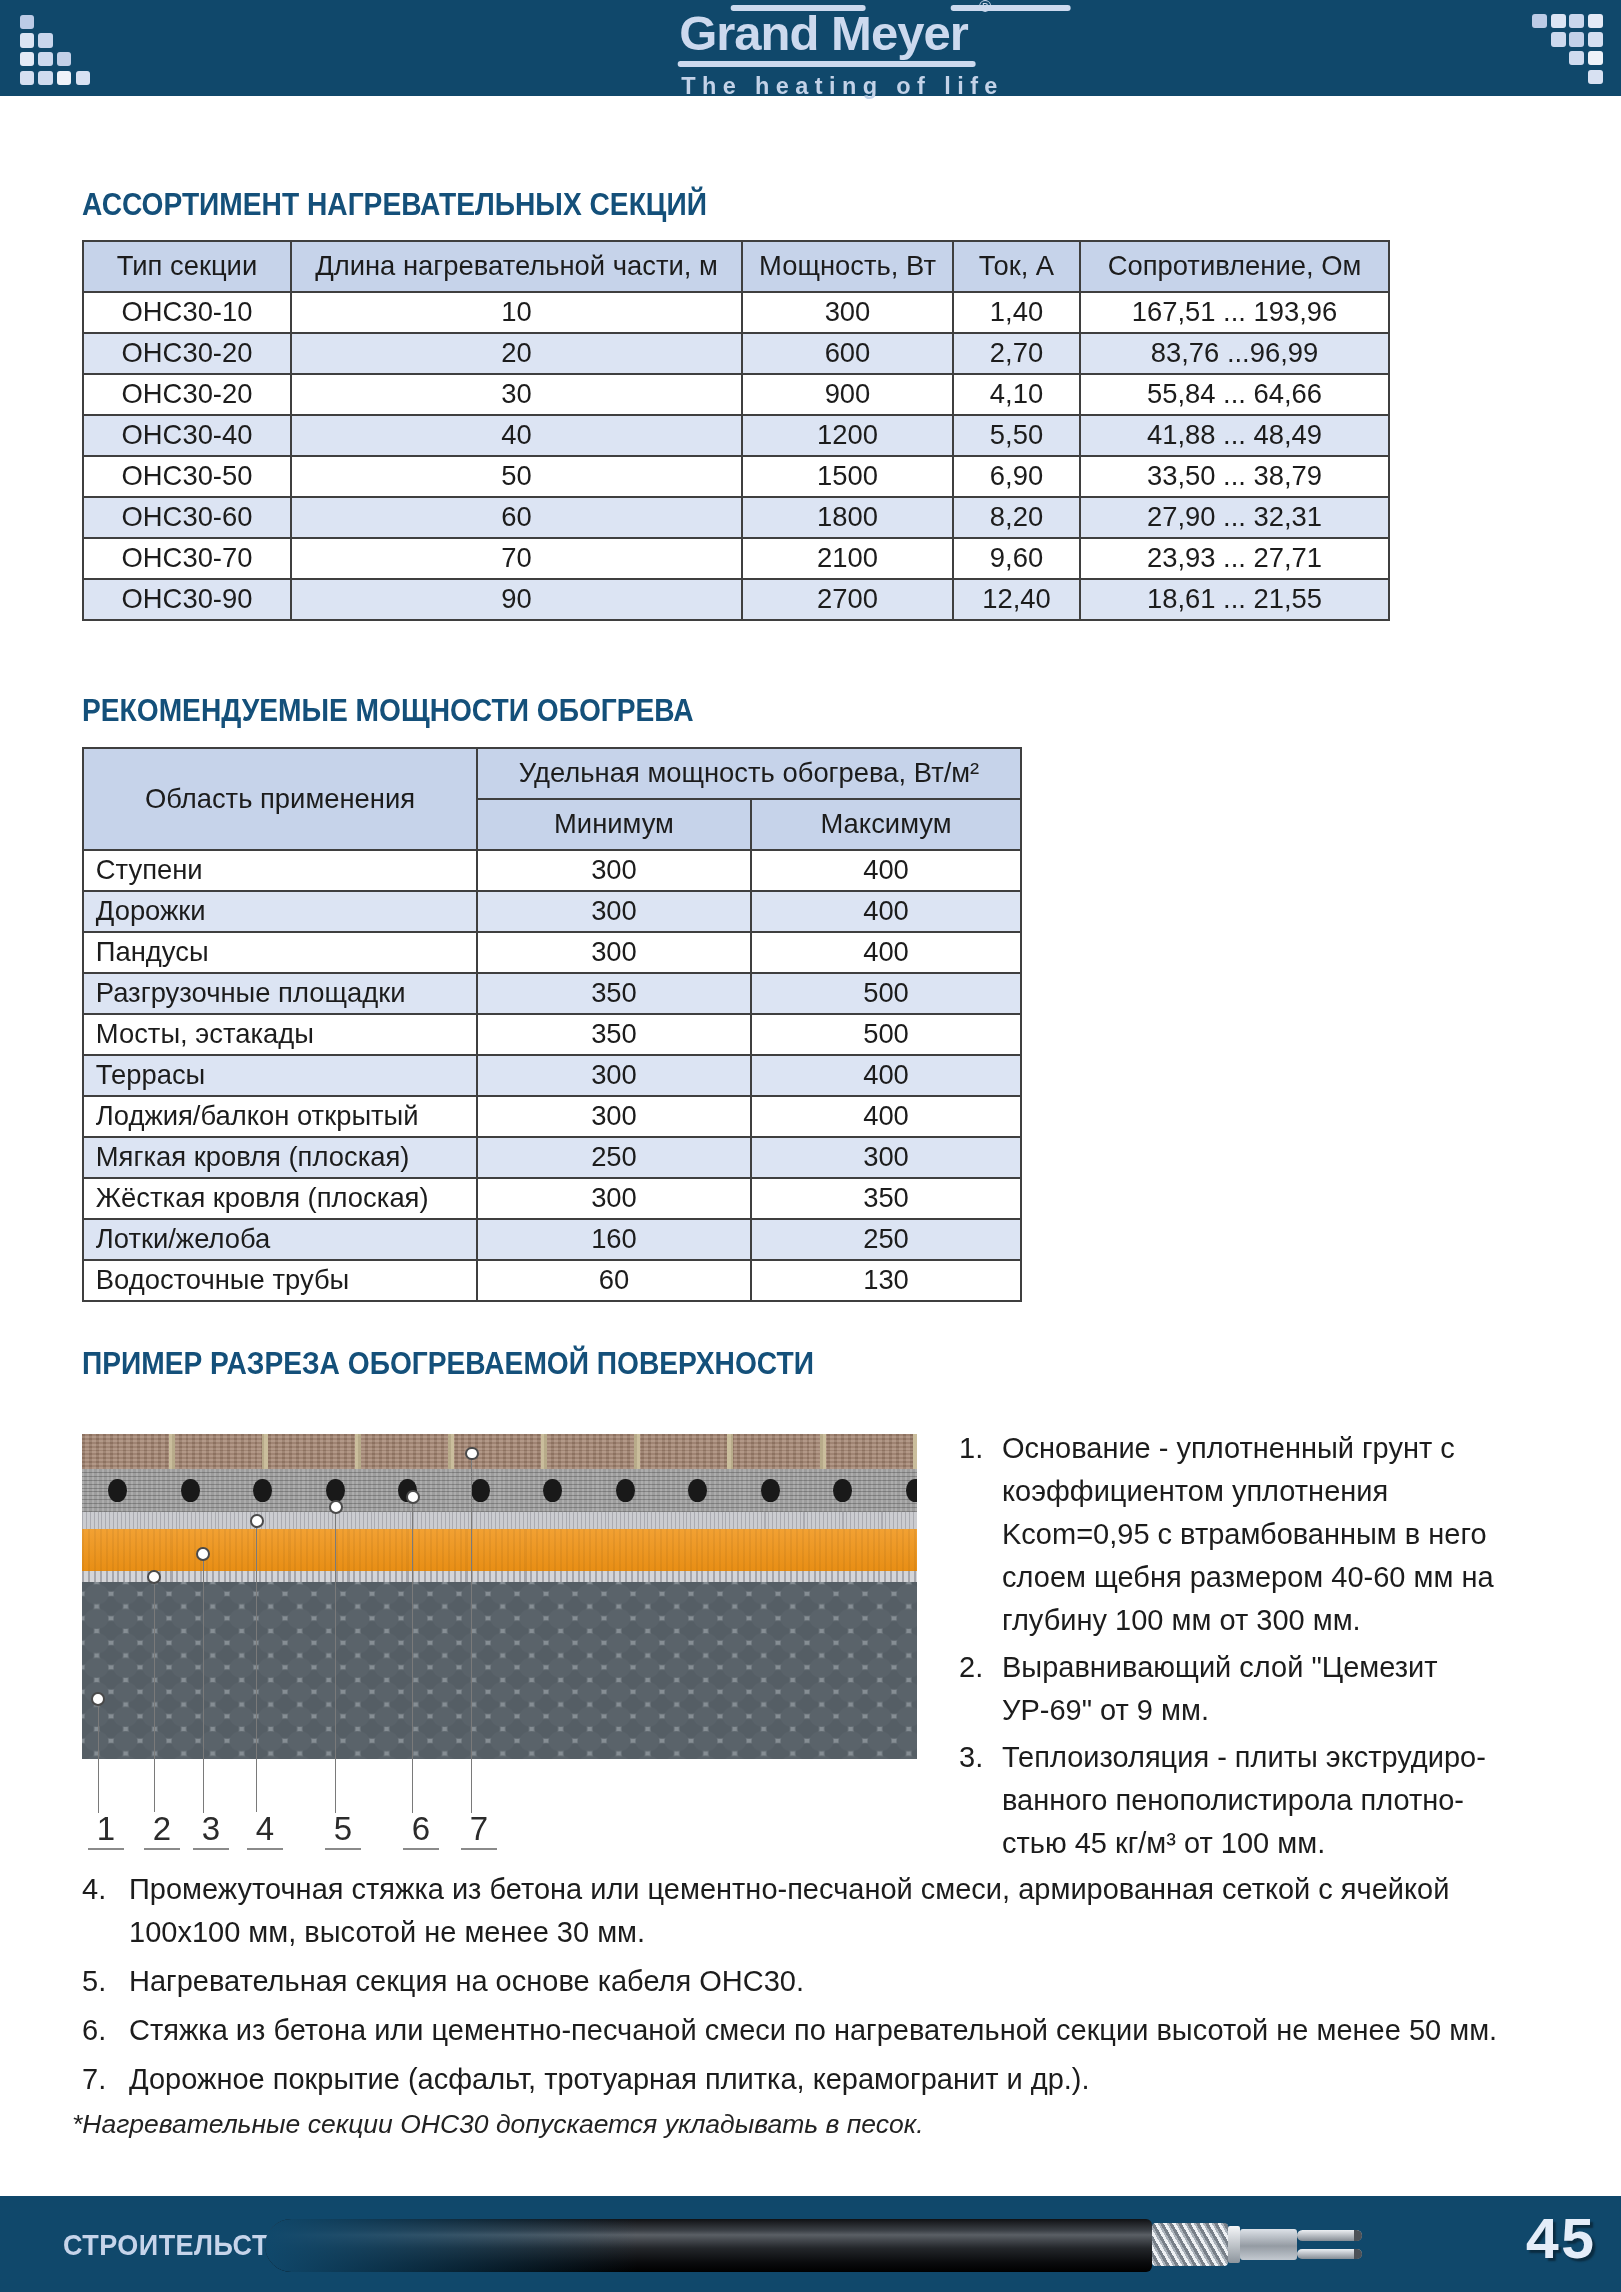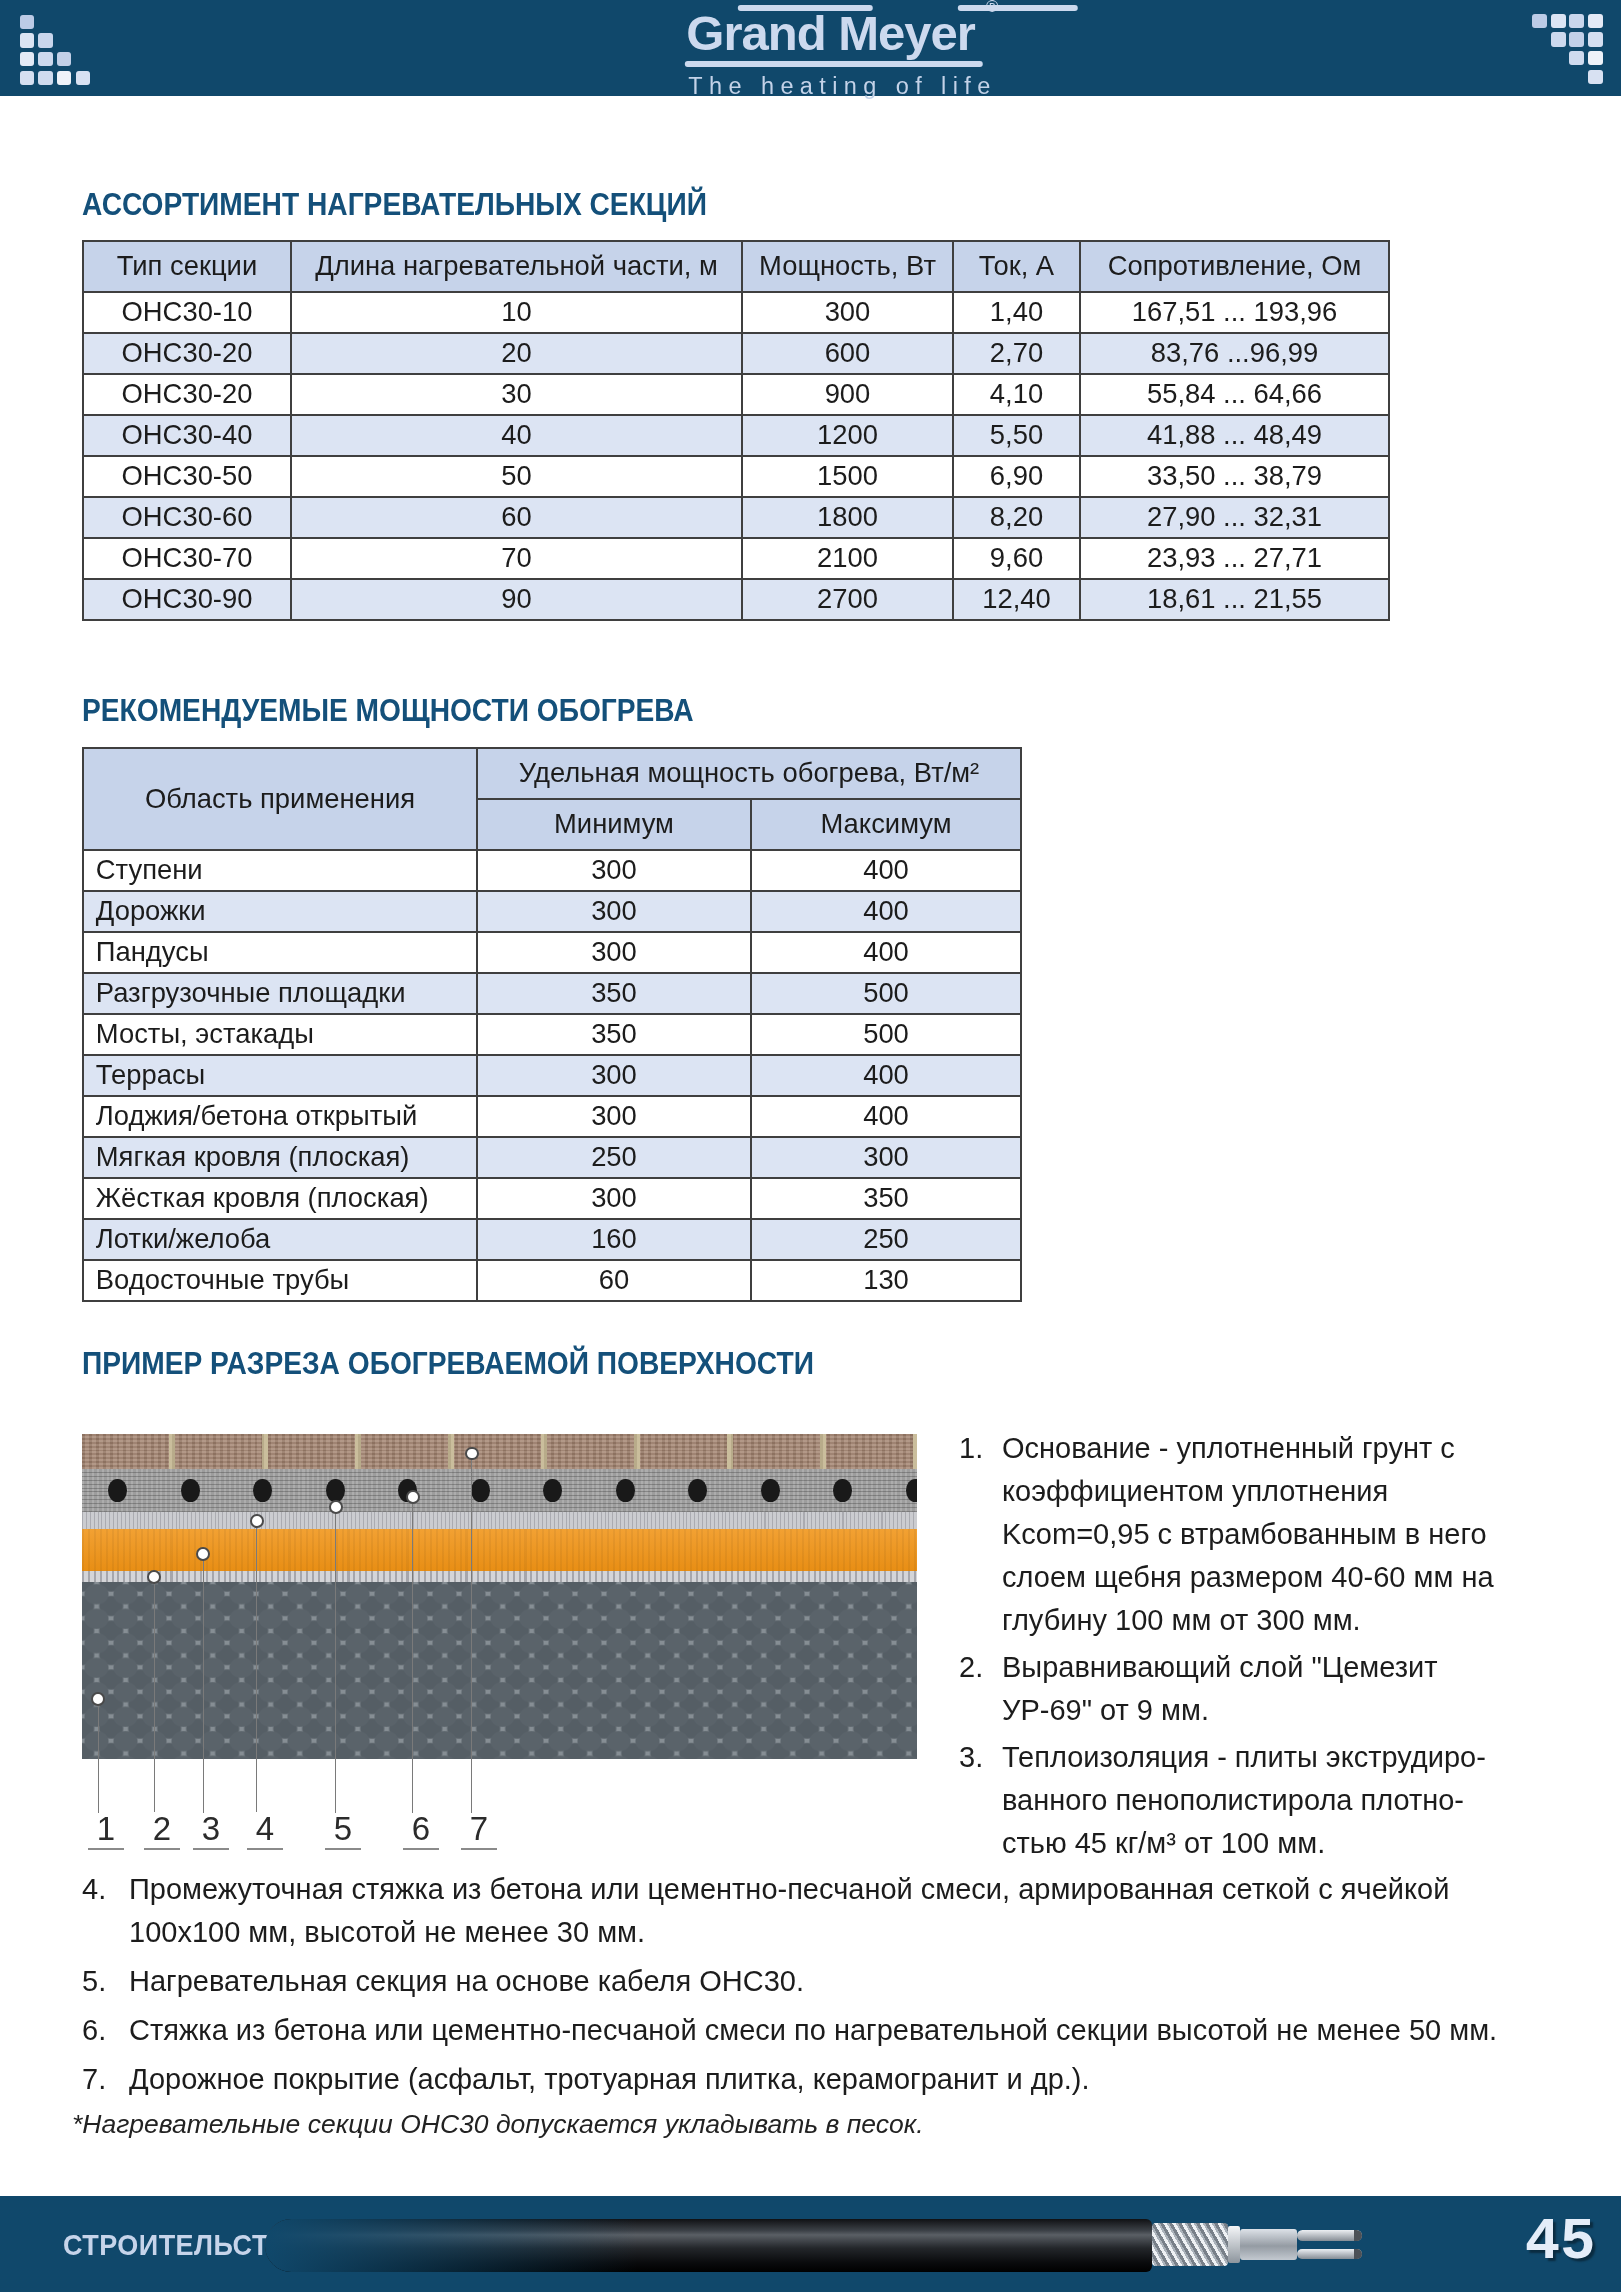--- a/index.html
+++ b/index.html
@@ -19,21 +19,21 @@
 
   
   .logo{position:absolute; left:50%; top:6.9px; transform:translateX(-50%);margin-left:31px;}
   .wordmark{position:relative; display:inline-block; font-size:49px; font-weight:bold; letter-spacing:-1px; color:var(--logo-light,#CCD9EE); line-height:1; padding:2px 0 3.9px 0; white-space:nowrap;}
   .wordmark .lbar{position:absolute; height:5.9px; border-radius:2.9px; background:var(--logo-light,#CCD9EE);}
   .lbar.t1{top:-2px; left:51px; width:135px;}
   .lbar.t2{top:-2px; left:271px; width:120px;}
   .lbar.b1{bottom:-4.9px; left:-2px; width:247px;}
   .lbar.b2{bottom:-4.9px; right:-7.8px; width:65px;}
   .regmark{position:absolute; top:-7.8px; right:-23.5px; font-size:16.7px; font-weight:normal; letter-spacing:0;}
-  .tagline{margin-top:10.8px; font-size:23.5px; letter-spacing:6.4px; color:#c3d2e8; white-space:nowrap; padding-left:2px;}
+  .tagline{margin-top:10.8px; font-size:23.5px; letter-spacing:6.4px; color:#c3d2e8; white-space:nowrap; padding-left:2px;font-weight:bold;}
 
   
   .sec-title{position:absolute; left:82px; color:var(--title-blue,#14507A); font-weight:bold; font-size:32px; transform:scaleX(.88); transform-origin:left center; white-space:nowrap;}
   .st1{top:186px;} .st2{top:692px;} .st3{top:1345px;}
 
   
   table.tbl{position:absolute; border-collapse:collapse; table-layout:fixed; font-size:27.4px; color:#1c1c1c; border:2.9px solid #3f3f3f;}
   table.tbl th, table.tbl td{border:2px solid #3f3f3f; text-align:center; padding:0; line-height:1.05; font-weight:normal; overflow:hidden; white-space:nowrap;}
   table.tbl th{background:var(--table-header-bg,#C6D3EA); height:49px;}
   table.tbl td{height:39px; background:#ffffff;}
@@ -270,21 +270,21 @@
           <td class="area-cell">Мосты, эстакады</td>
           <td>350</td>
           <td>500</td>
         </tr>
         <tr class="alt">
           <td class="area-cell">Террасы</td>
           <td>300</td>
           <td>400</td>
         </tr>
         <tr>
-          <td class="area-cell">Лоджия/бетона открытый</td>
+          <td class="area-cell">Лоджия/балкон открытый</td>
           <td>300</td>
           <td>400</td>
         </tr>
         <tr class="alt">
           <td class="area-cell">Мягкая кровля (плоская)</td>
           <td>250</td>
           <td>300</td>
         </tr>
         <tr>
           <td class="area-cell">Жёсткая кровля (плоская)</td>

